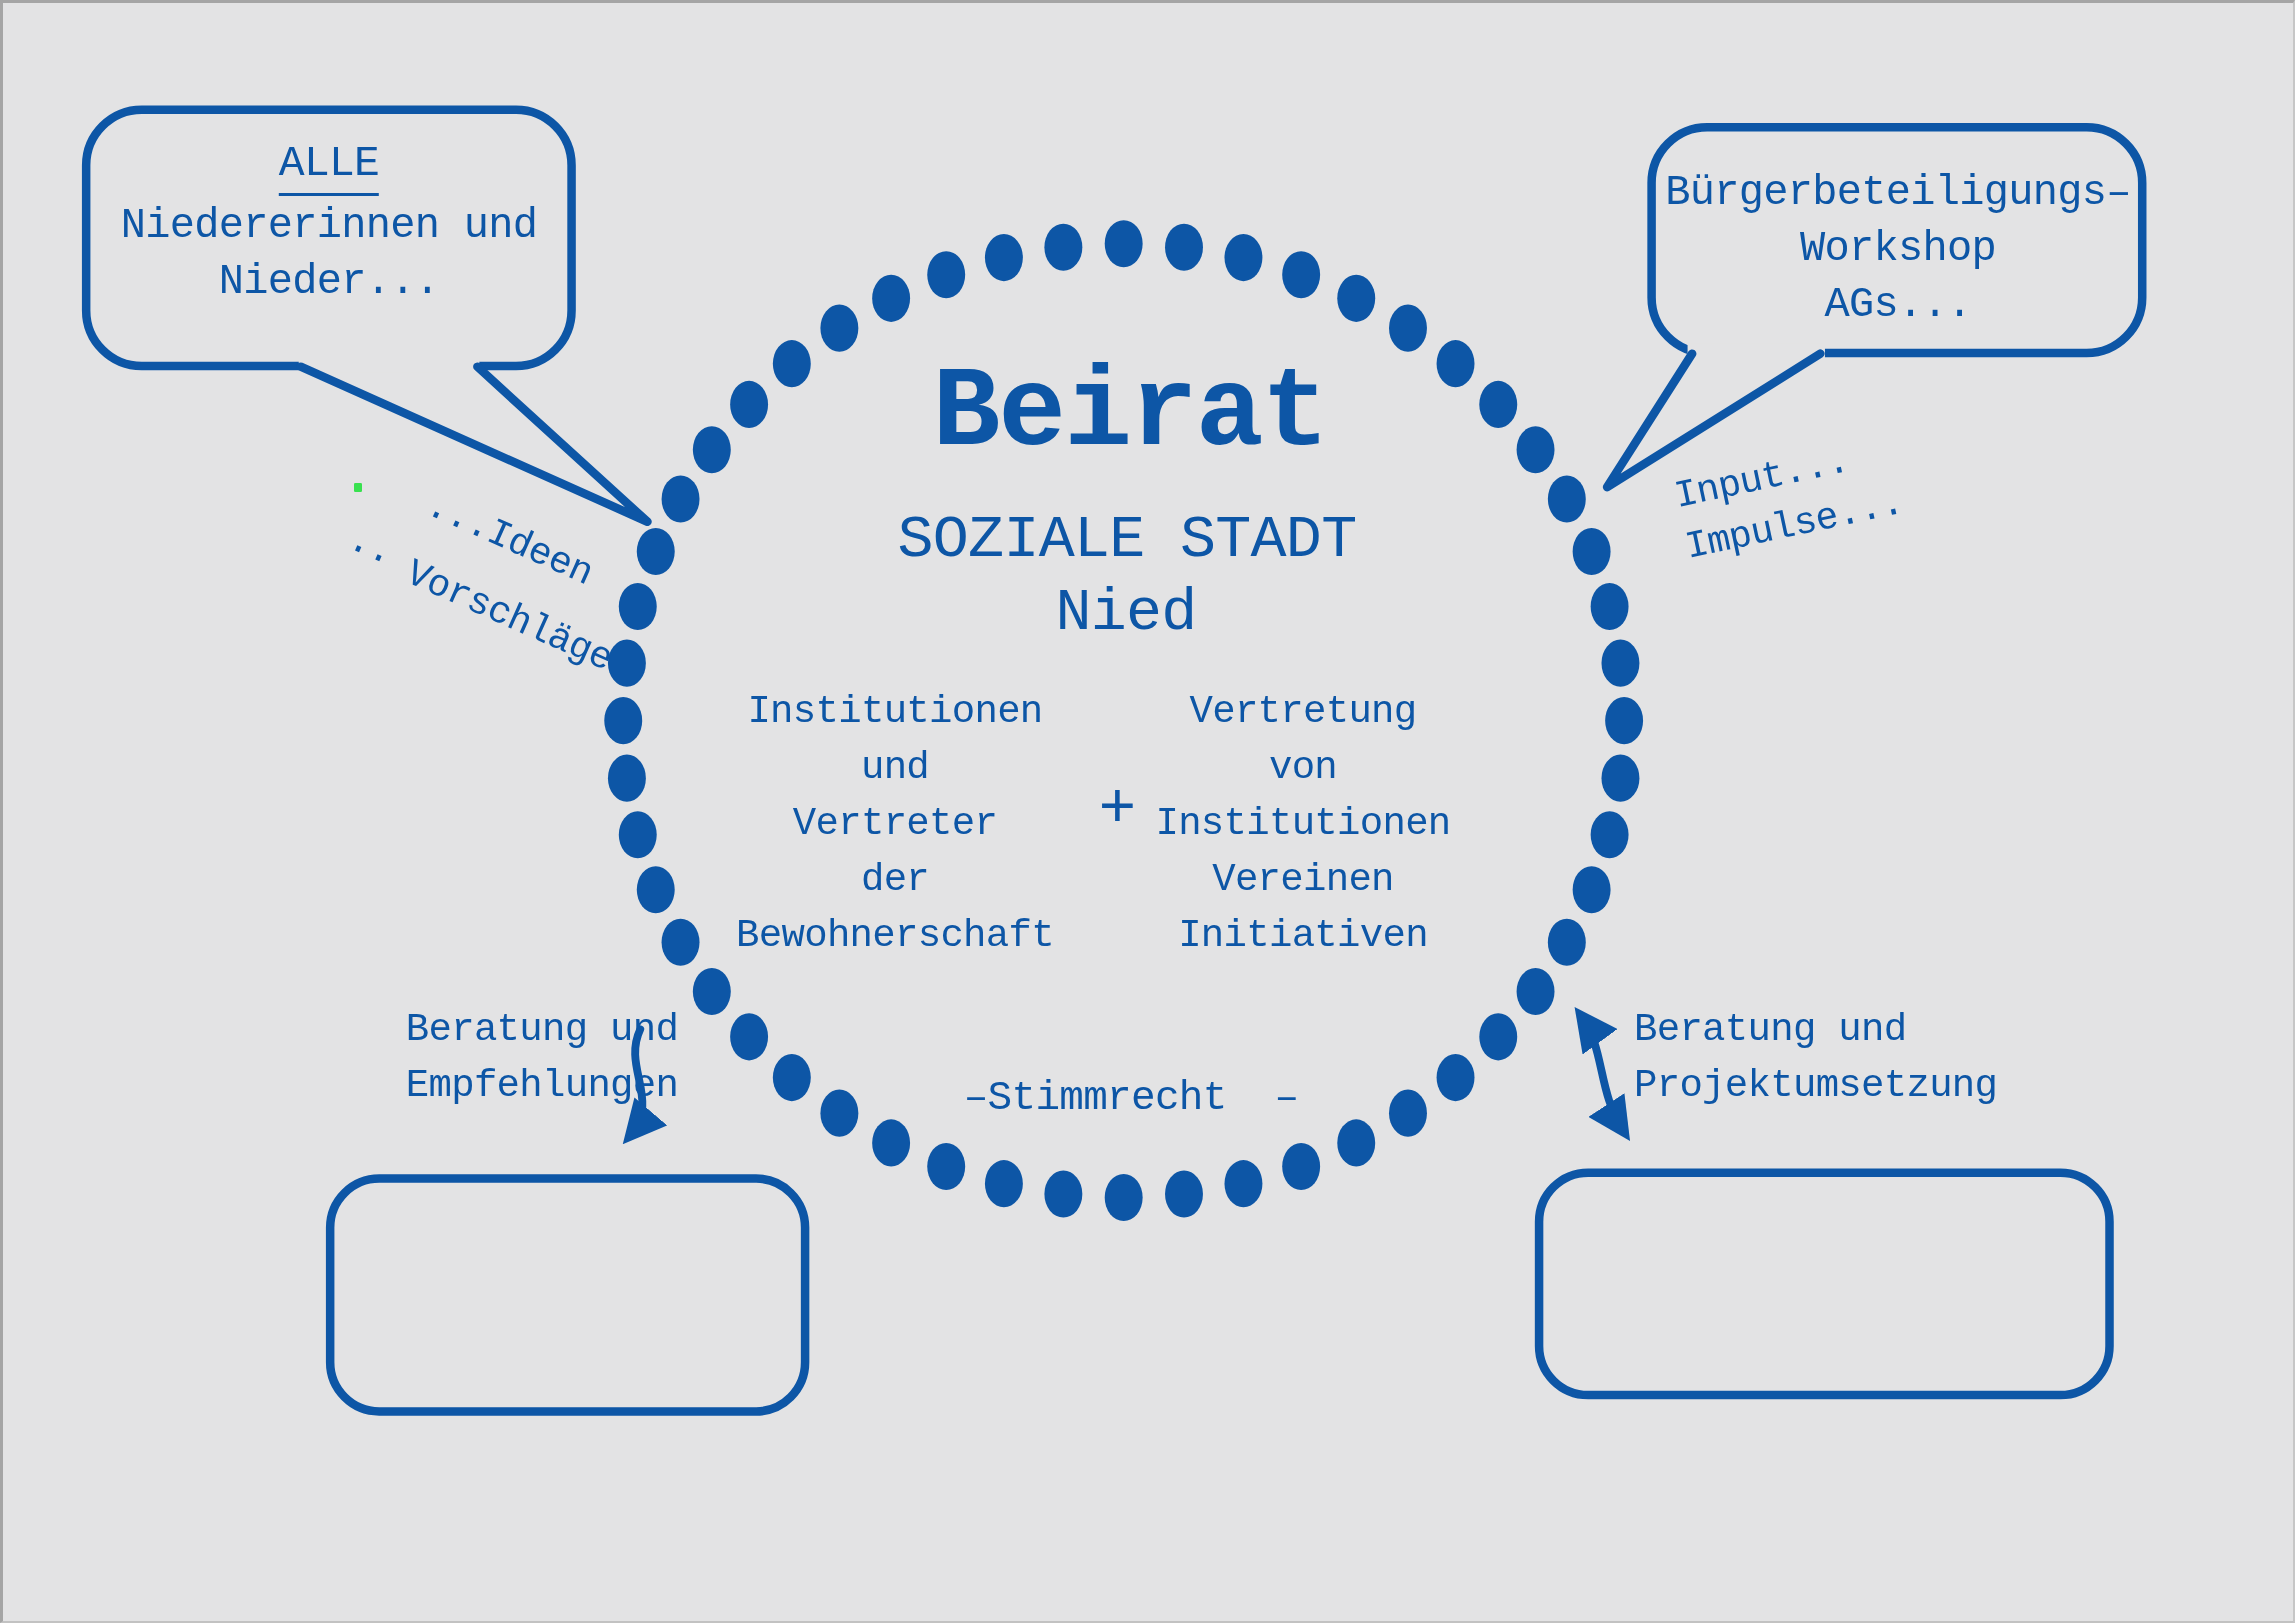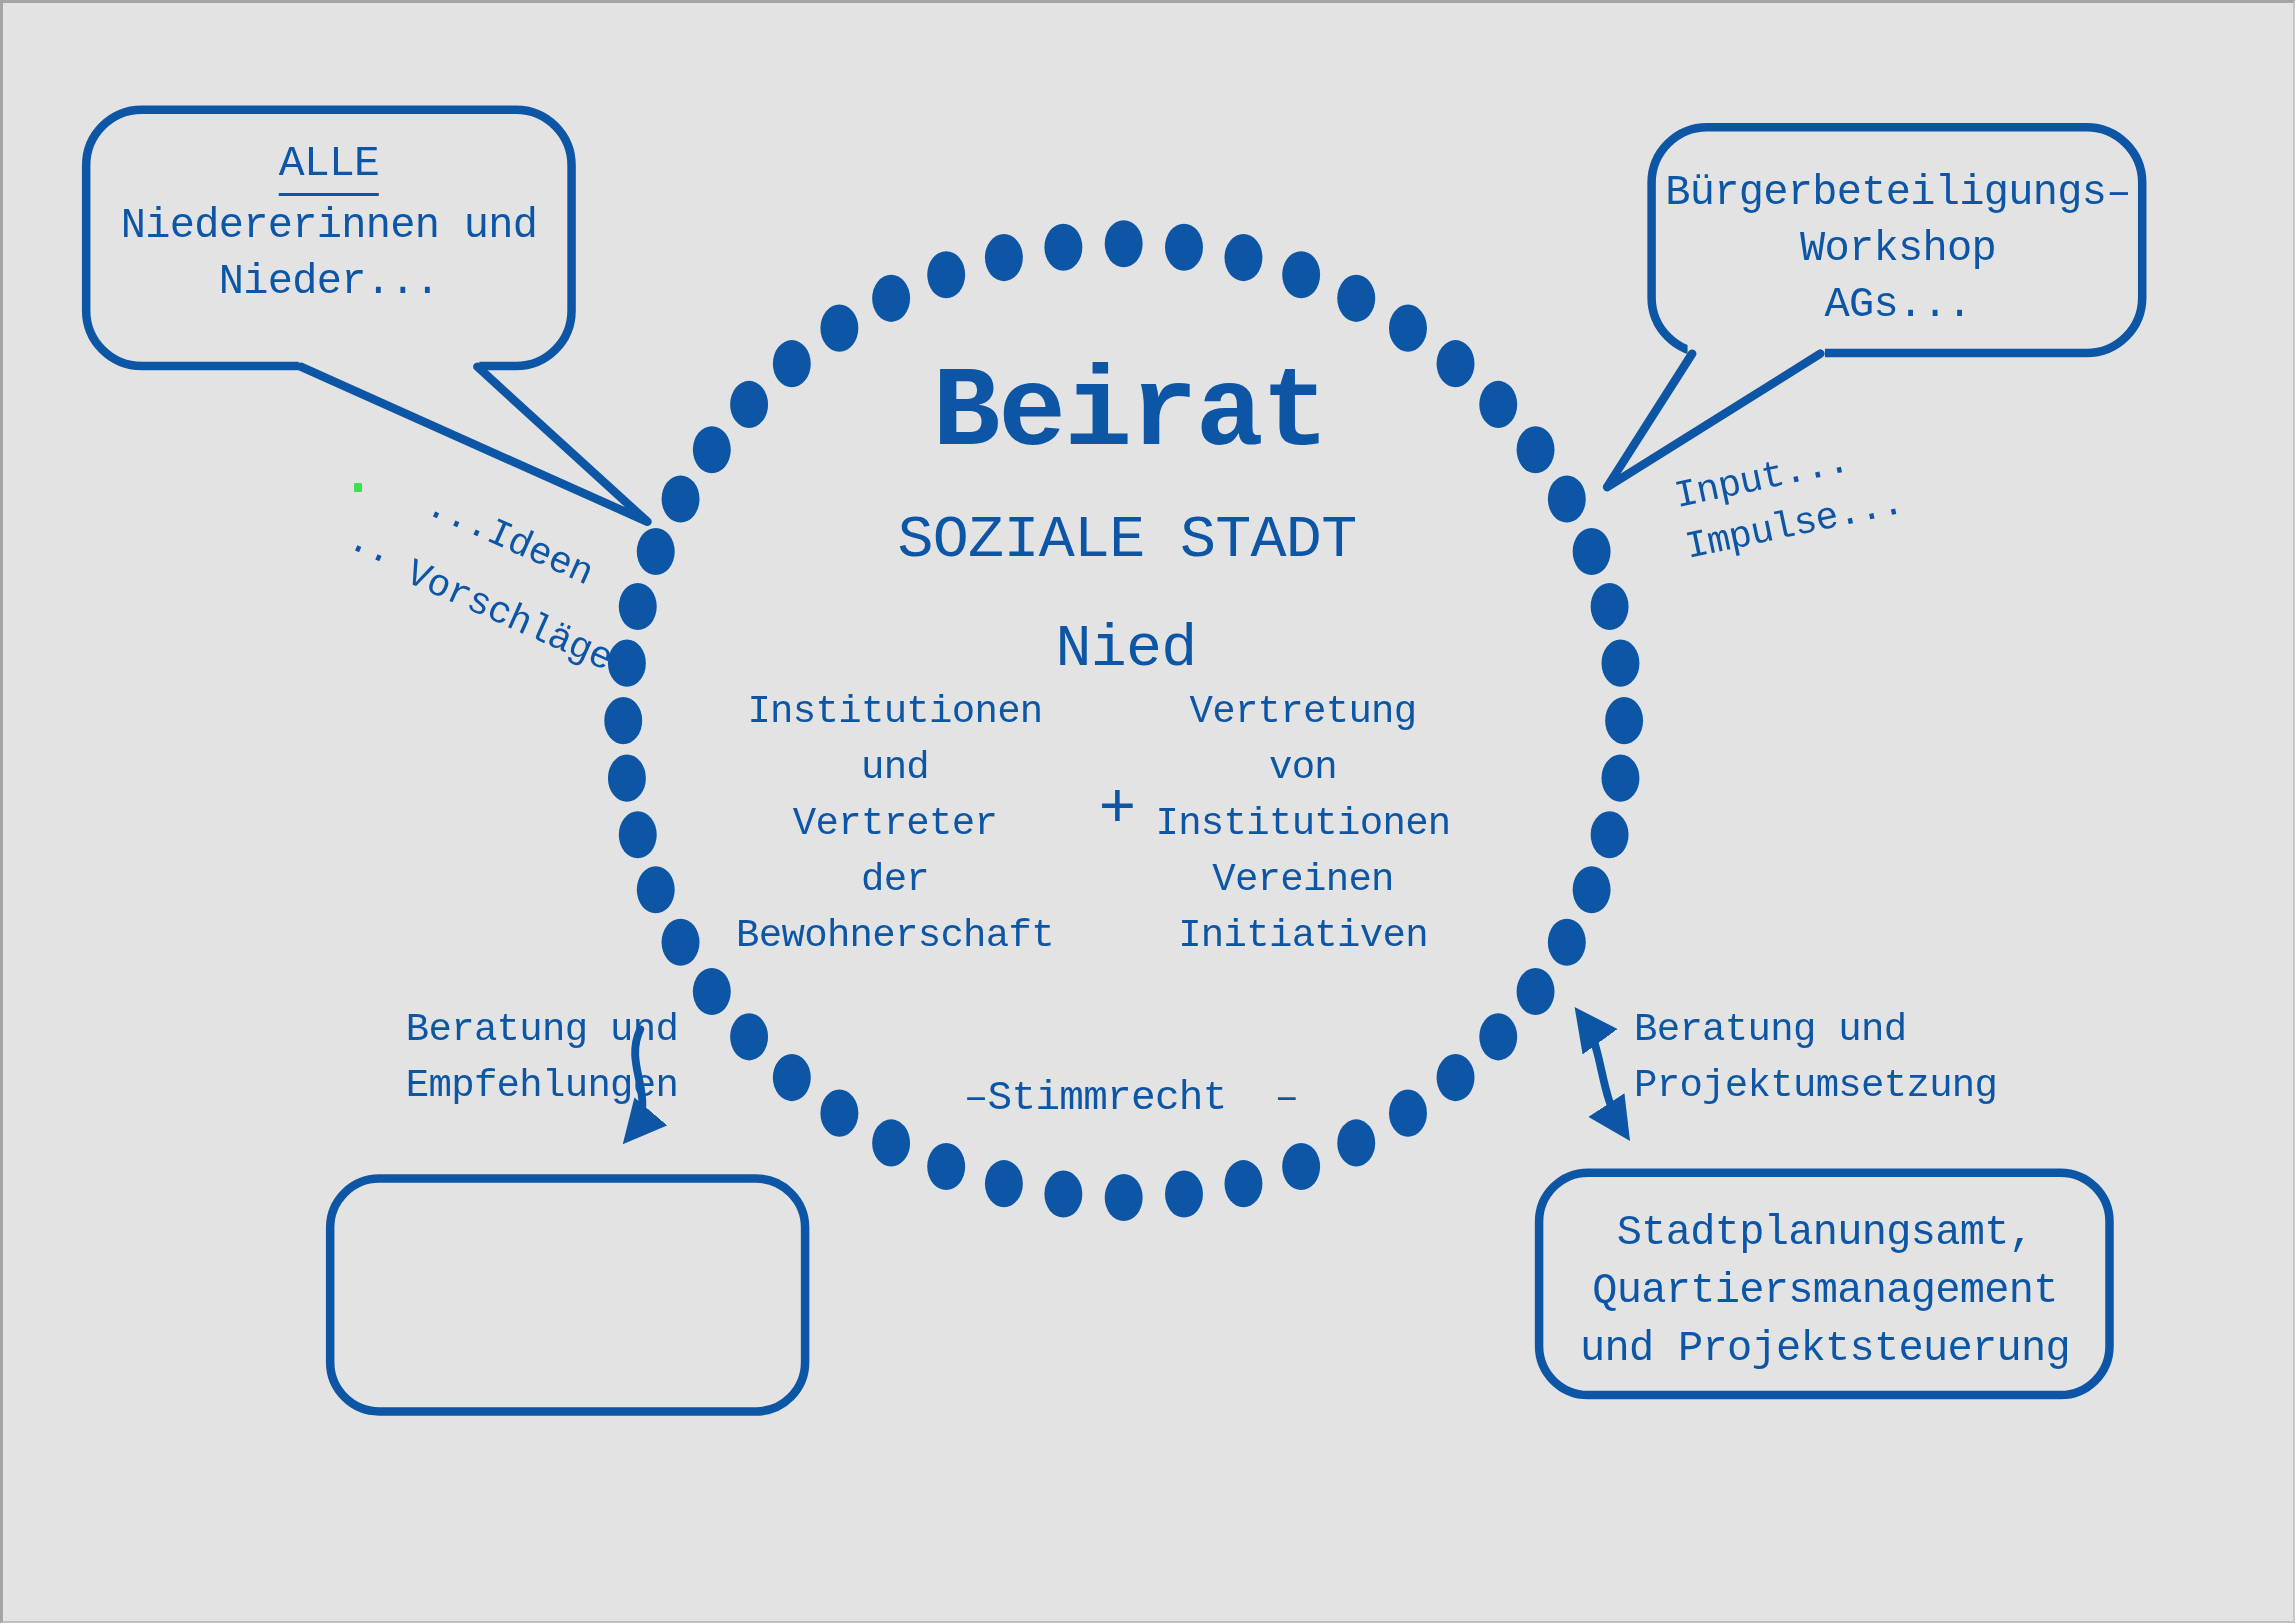--- a/index.html
+++ b/index.html
@@ -33,21 +33,21 @@
     line-height:56px;
     font-size:42px;
   }
   .center{transform:translateX(-50%);text-align:center;}
   .b1-emph{left:326px;top:133px;font-size:43px;}
   .b1-emph span{display:inline-block;border-bottom:3.3px solid var(--accent);padding-bottom:0.7px;}
   .b1-body{left:326px;top:195px;}
   .b2-body{left:1895px;top:162px;}
   .c-title{left:1127px;top:352px;font-size:113px;font-weight:bold;letter-spacing:-2px;line-height:118px;}
   .c-sub1{left:1124px;top:505px;font-size:60px;line-height:65px;}
-  .c-sub2{left:1123px;top:578px;font-size:60px;line-height:65px;margin-top:36px;}
+  .c-sub2{left:1123px;top:578px;font-size:60px;line-height:65px;}
   .c-left{left:892px;top:681px;font-size:39px;}
   .c-plus{left:1114px;top:780px;font-size:63px;font-weight:400;}
   .c-right{left:1300px;top:681px;font-size:39px;}
   .c-stimm{left:1128px;top:1039px;font-size:41px;margin-top:28px;}
   .lbl-ideen1{left:437px;top:475px;font-size:38px;transform:rotate(24deg);transform-origin:left top;}
   .lbl-ideen2{left:356px;top:516px;font-size:38px;transform:rotate(24deg);transform-origin:left top;}
   .lbl-input{left:1667px;top:469px;font-size:38px;line-height:52px;transform:rotate(-12deg);transform-origin:left top;}
   .lbl-ber-emp{left:539px;top:999px;font-size:39px;}
   .lbl-ber-proj{left:1631px;top:999px;font-size:39px;}
   .box3-body{left:565px;top:1206px;line-height:58px;}
@@ -171,18 +171,15 @@
   <div class="green-dot"></div>
 
   <div class="txt lbl-input">Input...
 Impulse...</div>
 
   <div class="txt center lbl-ber-emp">Beratung und
 Empfehlungen</div>
   <div class="txt lbl-ber-proj">Beratung und
 Projektumsetzung</div>
 
-  <div class="txt center box4-body">Stadtplanungsamt,
-Quartiersmanagement
-und Projektsteuerung</div>
 
 </div>
 
 
 </body></html>

